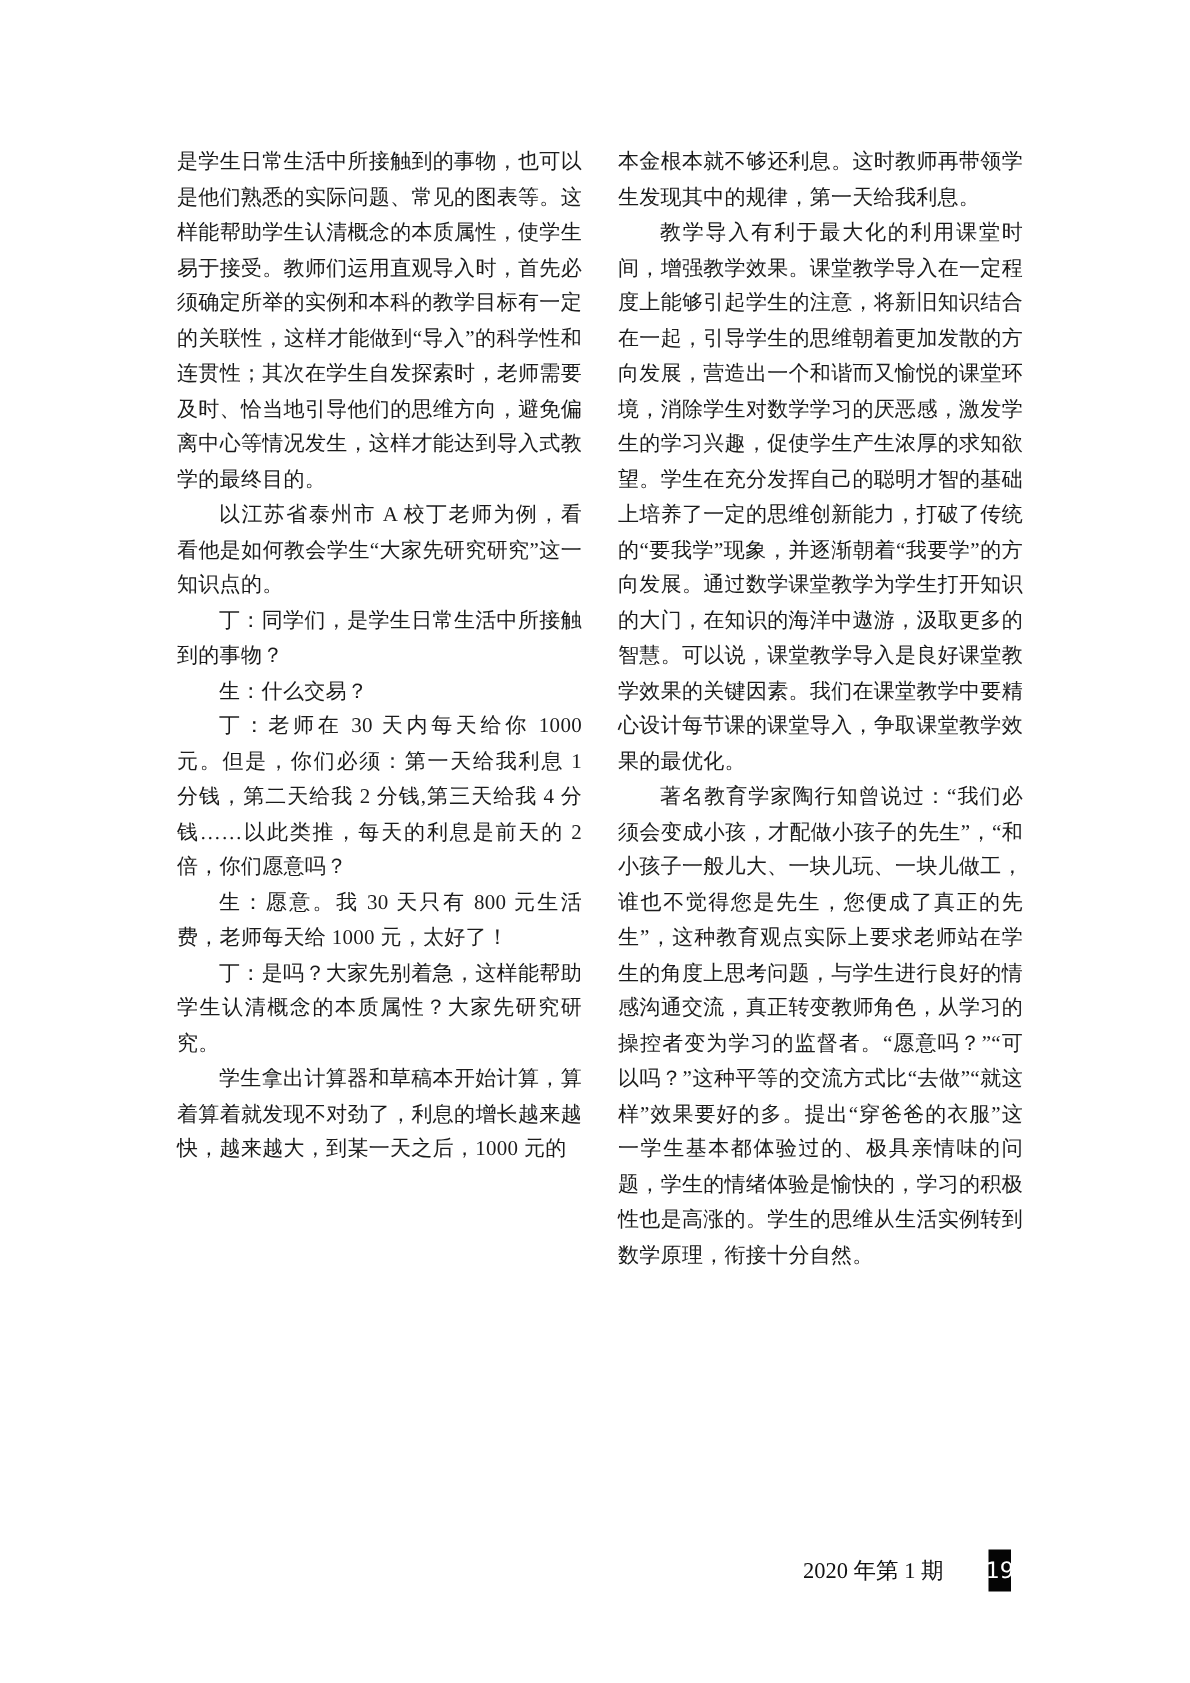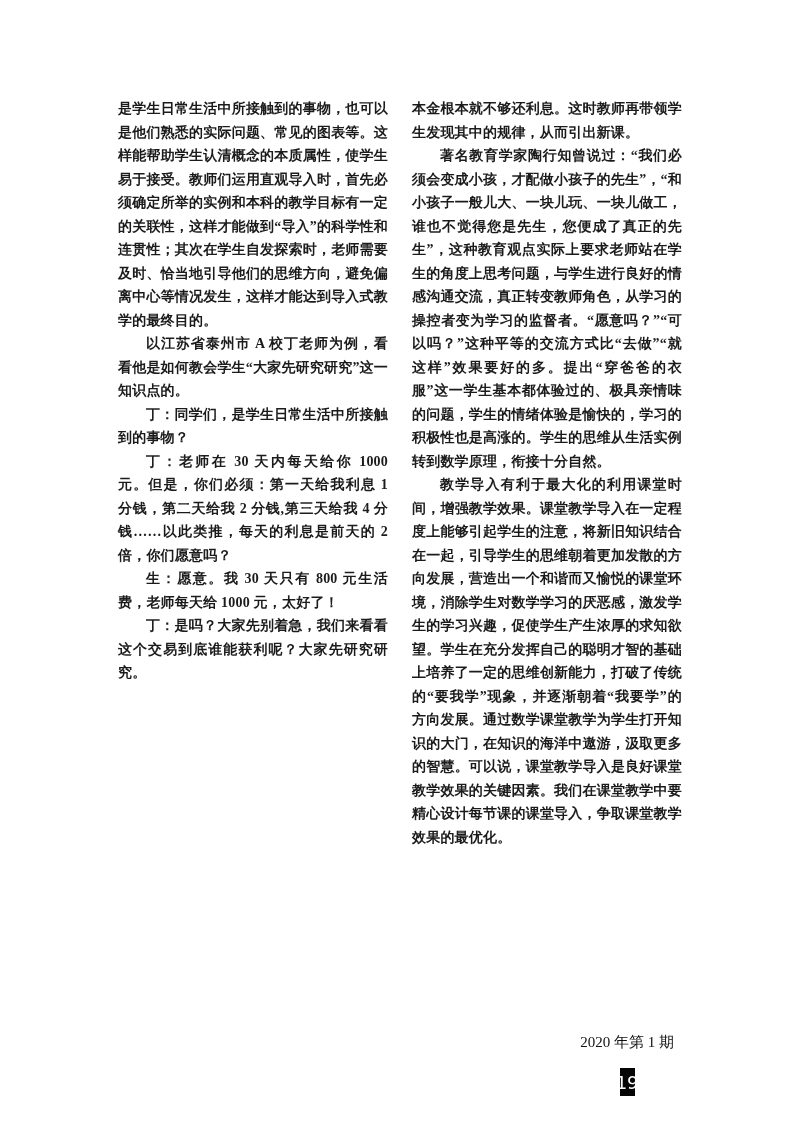--- a/index.html
+++ b/index.html
@@ -14,21 +14,20 @@
     background: #ffffff;
     overflow: hidden;
     font-family: "Liberation Serif", serif;
     color: #1b1b1b;
   }
   .columns {
     display: flex;
     padding: 97px 111px 0 118px;
     gap: 24px;
     box-sizing: border-box;
-    font-weight: bold;
   }
   .column {
     flex: 0 0 270px;
     width: 270px;
     font-size: 14px;
     line-height: 23.5px;
     text-align: justify;
     letter-spacing: 0.2px;
   }
   .para {
@@ -37,57 +36,58 @@
   }
   .para.noindent {
     text-indent: 0;
   }
   .footer {
     position: absolute;
     top: 1033px;
     right: 119px;
     display: flex;
     align-items: center;
-    gap: 16px;
-    flex-direction: column;
+    gap: 30px;
   }
   .issue {
     font-size: 15px;
     color: #111111;
     font-family: "Liberation Serif", serif;
   }
   .pagenum {
     display: flex;
     align-items: center;
     justify-content: center;
     width: 15px;
     height: 28px;
     background: #050505;
     color: #ffffff;
-    font-size: 18px;
+    font-size: 15px;
     font-family: "DejaVu Sans", sans-serif;
   }
 </style>
 </head>
 <body>
 
 <div class="page">
   <div class="columns">
     <div class="column">
       <p class="para noindent">是学生日常生活中所接触到的事物，也可以是他们熟悉的实际问题、常见的图表等。这样能帮助学生认清概念的本质属性，使学生易于接受。教师们运用直观导入时，首先必须确定所举的实例和本科的教学目标有一定的关联性，这样才能做到“导入”的科学性和连贯性；其次在学生自发探索时，老师需要及时、恰当地引导他们的思维方向，避免偏离中心等情况发生，这样才能达到导入式教学的最终目的。</p>
       <p class="para">以江苏省泰州市 A 校丁老师为例，看看他是如何教会学生“大家先研究研究”这一知识点的。</p>
       <p class="para">丁：同学们，是学生日常生活中所接触到的事物？</p>
+      <p class="para">生：什么交易？</p>
       <p class="para">丁：老师在 30 天内每天给你 1000 元。但是，你们必须：第一天给我利息 1 分钱，第二天给我 2 分钱,第三天给我 4 分钱……以此类推，每天的利息是前天的 2 倍，你们愿意吗？</p>
       <p class="para">生：愿意。我 30 天只有 800 元生活费，老师每天给 1000 元，太好了！</p>
-      <p class="para">丁：是吗？大家先别着急，我们来看看这个交易到底谁能获利呢？大家先研究研究。</p>
+      <p class="para">丁：是吗？大家先别着急，这样能帮助学生认清概念的本质属性？大家先研究研究。</p>
+      <p class="para">学生拿出计算器和草稿本开始计算，算着算着就发现不对劲了，利息的增长越来越快，越来越大，到某一天之后，1000 元的</p>
     </div>
     <div class="column">
-      <p class="para noindent">本金根本就不够还利息。这时教师再带领学生发现其中的规律，从而引出新课。</p>
+      <p class="para noindent">本金根本就不够还利息。这时教师再带领学生发现其中的规律，第一天给我利息。</p>
+      <p class="para">教学导入有利于最大化的利用课堂时间，增强教学效果。课堂教学导入在一定程度上能够引起学生的注意，将新旧知识结合在一起，引导学生的思维朝着更加发散的方向发展，营造出一个和谐而又愉悦的课堂环境，消除学生对数学学习的厌恶感，激发学生的学习兴趣，促使学生产生浓厚的求知欲望。学生在充分发挥自己的聪明才智的基础上培养了一定的思维创新能力，打破了传统的“要我学”现象，并逐渐朝着“我要学”的方向发展。通过数学课堂教学为学生打开知识的大门，在知识的海洋中遨游，汲取更多的智慧。可以说，课堂教学导入是良好课堂教学效果的关键因素。我们在课堂教学中要精心设计每节课的课堂导入，争取课堂教学效果的最优化。</p>
       <p class="para">著名教育学家陶行知曾说过：“我们必须会变成小孩，才配做小孩子的先生”，“和小孩子一般儿大、一块儿玩、一块儿做工，谁也不觉得您是先生，您便成了真正的先生”，这种教育观点实际上要求老师站在学生的角度上思考问题，与学生进行良好的情感沟通交流，真正转变教师角色，从学习的操控者变为学习的监督者。“愿意吗？”“可以吗？”这种平等的交流方式比“去做”“就这样”效果要好的多。提出“穿爸爸的衣服”这一学生基本都体验过的、极具亲情味的问题，学生的情绪体验是愉快的，学习的积极性也是高涨的。学生的思维从生活实例转到数学原理，衔接十分自然。</p>
-      <p class="para">教学导入有利于最大化的利用课堂时间，增强教学效果。课堂教学导入在一定程度上能够引起学生的注意，将新旧知识结合在一起，引导学生的思维朝着更加发散的方向发展，营造出一个和谐而又愉悦的课堂环境，消除学生对数学学习的厌恶感，激发学生的学习兴趣，促使学生产生浓厚的求知欲望。学生在充分发挥自己的聪明才智的基础上培养了一定的思维创新能力，打破了传统的“要我学”现象，并逐渐朝着“我要学”的方向发展。通过数学课堂教学为学生打开知识的大门，在知识的海洋中遨游，汲取更多的智慧。可以说，课堂教学导入是良好课堂教学效果的关键因素。我们在课堂教学中要精心设计每节课的课堂导入，争取课堂教学效果的最优化。</p>
     </div>
   </div>
 
   <div class="footer">
     <span class="issue">2020 年第 1 期</span>
     <span class="pagenum">19</span>
   </div>
 </div>
 
 </body></html>

